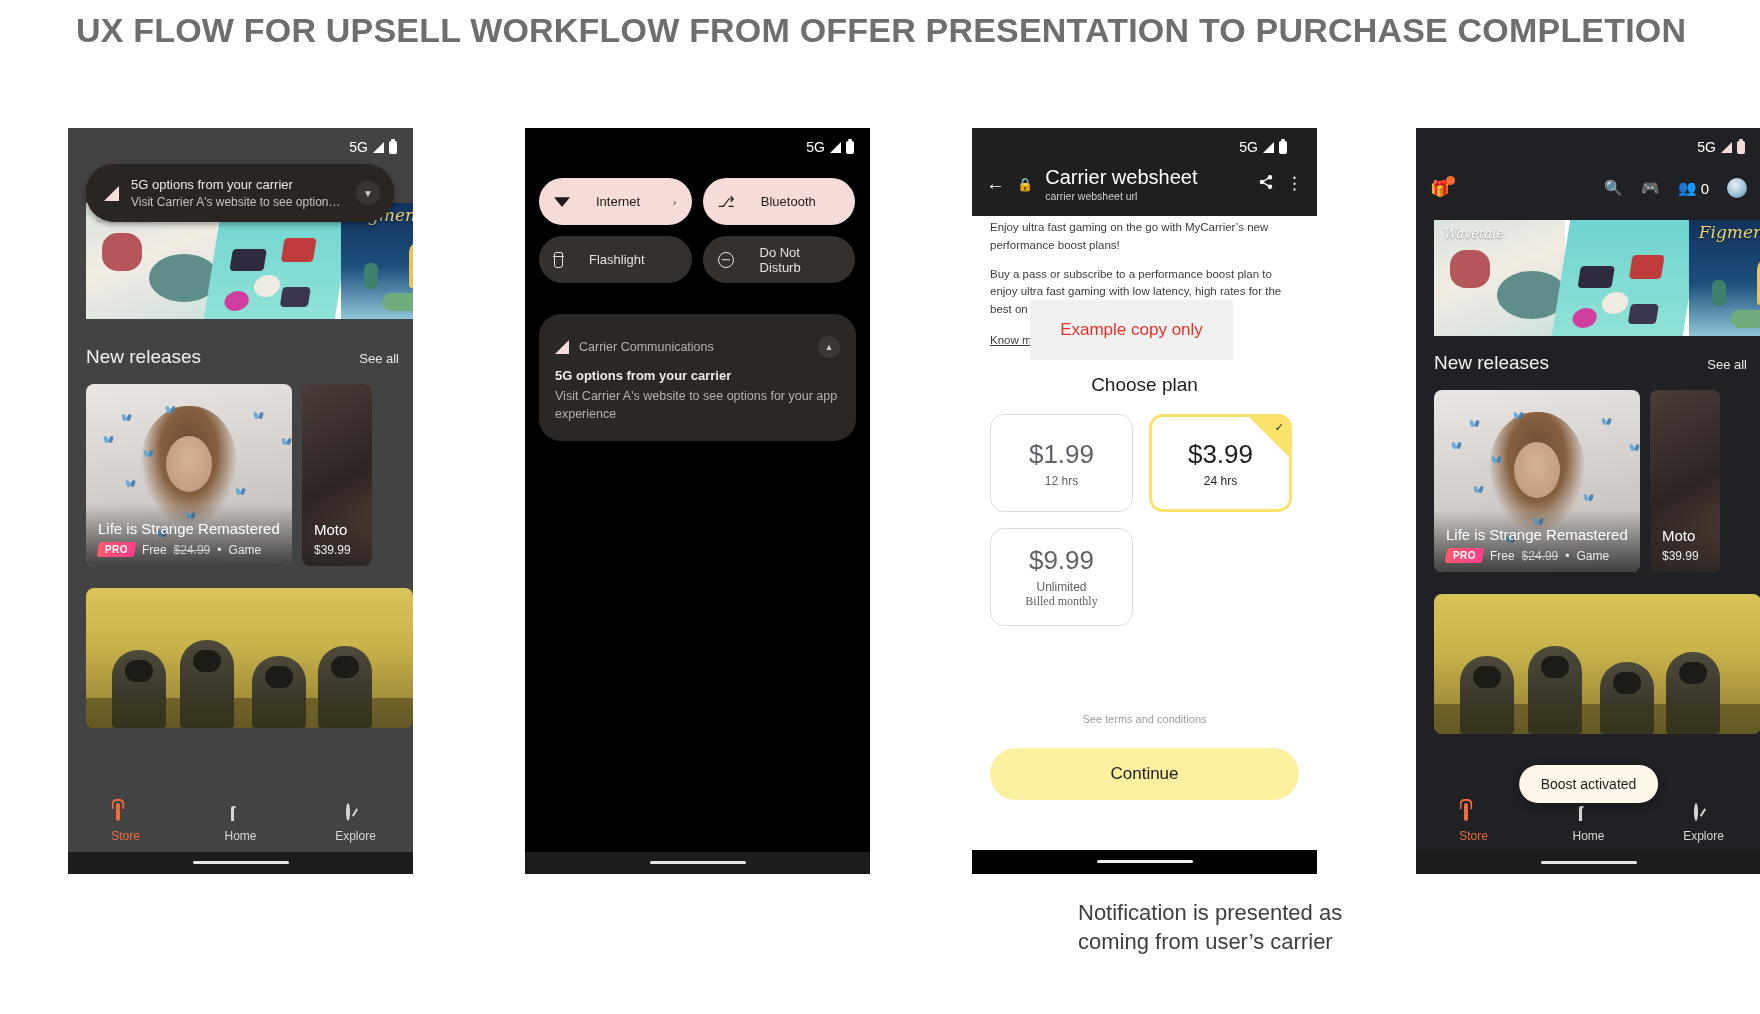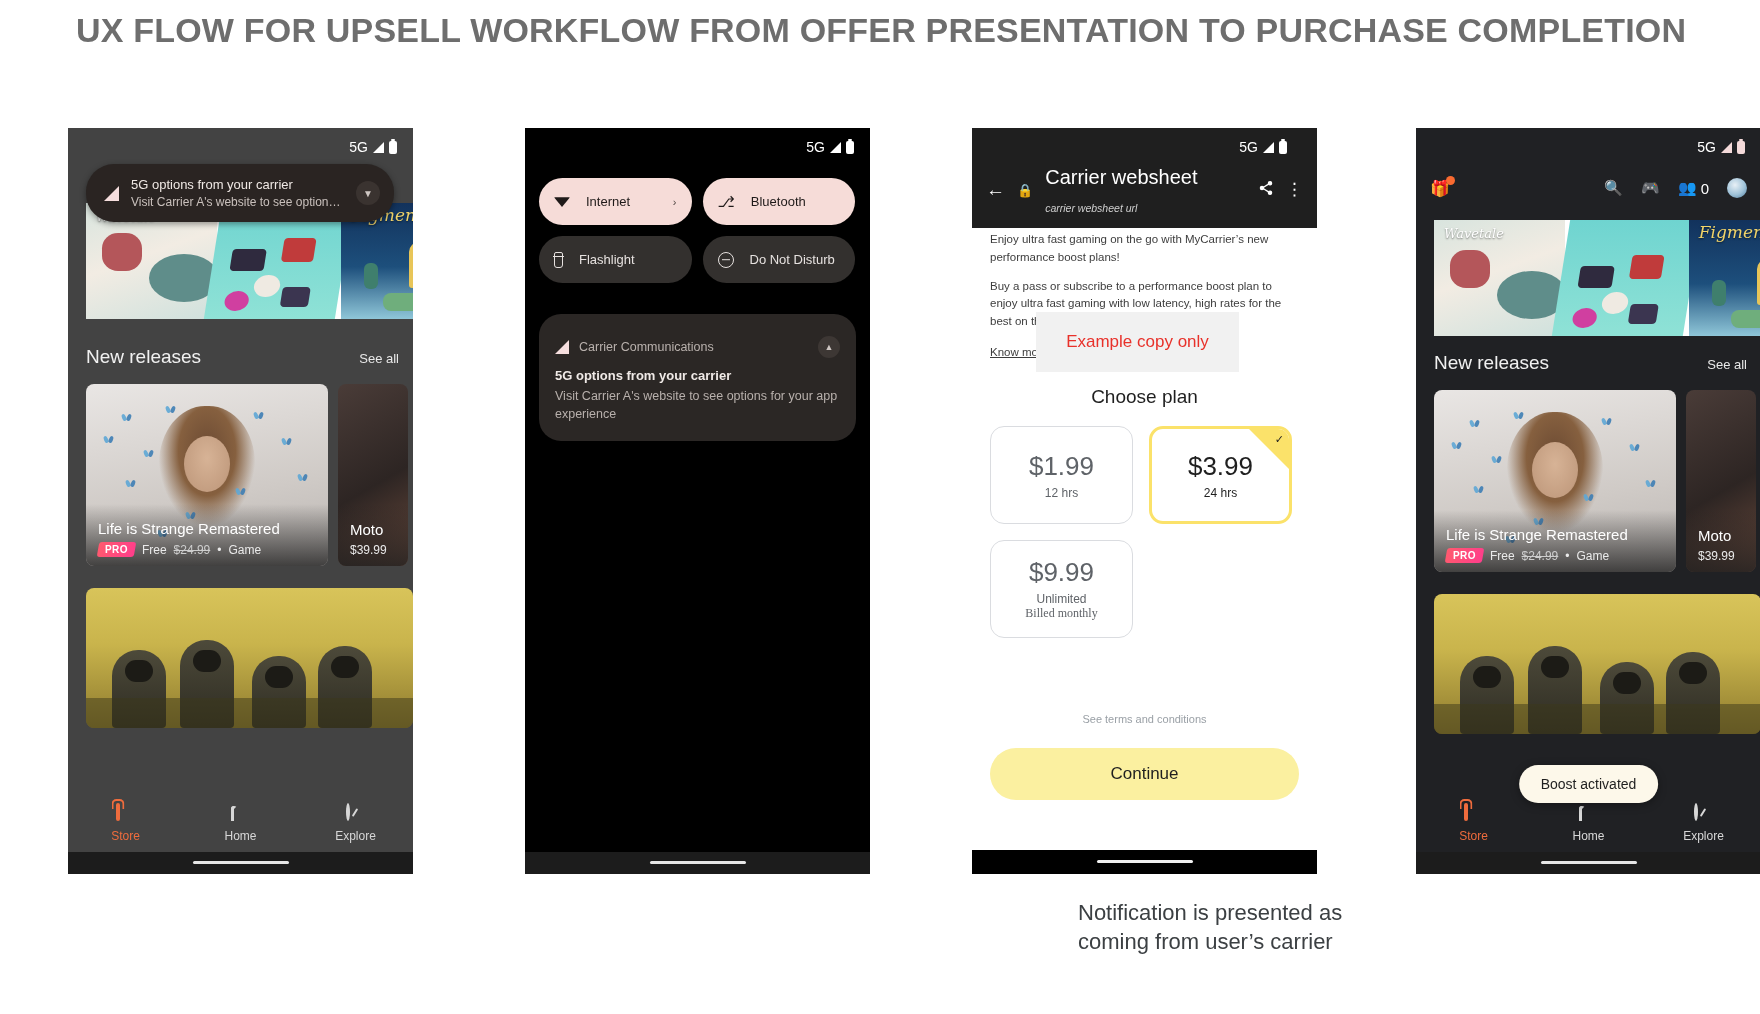--- a/index.html
+++ b/index.html
@@ -134,21 +134,21 @@
     display: flex; align-items: baseline; justify-content: space-between;
   }
   .sect-title { font-size: 19px; color: #f1f1f1; }
   .sect-link  { font-size: 13px; color: #e8e8e8; }
 
   .game-row {
     position: absolute; top: 256px; left: 18px;
     display: flex; gap: 10px;
   }
   .game-card {
-    width: 242px; height: 182px; border-radius: 8px;
+    width: 206px; height: 182px; border-radius: 8px;
     position: relative; overflow: hidden;
     background: linear-gradient(170deg,#e9e6e4 0%, #cfcac6 60%, #b9b4b1 100%);
     flex: 0 0 auto;
   }
   .game-card.second {
     width: 70px;
     background: linear-gradient(150deg,#4a3c38 0%, #2d2523 55%, #6b4a3c 100%);
   }
   .lis-face {
     position: absolute; left: 50%; top: 22px;
@@ -245,21 +245,21 @@
     width: 96px; height: 3px; border-radius: 2px; background: #e6e6e6;
   }
 
   
   .qs-grid {
     position: absolute; top: 50px; left: 14px; right: 14px;
     display: flex; flex-wrap: wrap; gap: 11px;
   }
   .qs-tile {
     width: calc(50% - 6px); height: 47px; border-radius: 24px;
-    display: flex; align-items: center; gap: 16px; padding: 10px 15px;
+    display: flex; align-items: center; gap: 26px; padding: 10px 15px;
     font-size: 13px;
   }
   .qs-tile.on  { background: #f6dcd8; color: #1f1a19; }
   .qs-tile.off { background: #33302e; color: #e6e1df; }
   .qs-tile .lbl { flex: 1; }
   .qs-chev { font-size: 11px; opacity: .8; }
   .ic-wifi {
     width: 16px; height: 11px; position: relative;
   }
   .ic-wifi::before {
@@ -305,29 +305,29 @@
   .nc-title { font-size: 13px; color: #f0eae7; font-weight: bold; margin-bottom: 4px; }
   .nc-body { font-size: 12.5px; color: #b8b0ac; line-height: 1.45; }
 
   
   .browser-bar { background: #1f1f1f; padding: 0 14px 14px; }
   .bb-row { display: flex; align-items: center; gap: 12px; }
   .bb-back { color: #fff; font-size: 19px; }
   .bb-lock { color: #fff; font-size: 13px; }
   .bb-urls { flex: 1; min-width: 0; }
   .bb-title { font-size: 20px; color: #ffffff; }
-  .bb-url { font-size: 10.5px; color: #d0d0d0; margin-top: 13px; font-style: italic; }
+  .bb-url { font-size: 10.5px; color: #d0d0d0; margin-top: 1px; }
   .bb-share { color: #fff; }
   .bb-dots { color: #fff; font-size: 17px; line-height: .8; letter-spacing: 0; }
 
   .ws-body { padding: 3px 18px 0; position: relative; }
   .ws-p { font-size: 11.5px; color: #3d3d3d; line-height: 1.55; margin-bottom: 11px; }
   .ws-link { font-size: 11.5px; color: #3d3d3d; text-decoration: underline; }
   .example-overlay {
-    position: absolute; left: 64px; top: 84px;
+    position: absolute; left: 58px; top: 84px;
     width: 203px; height: 60px;
     background: #f1f1f1;
     display: flex; align-items: center; justify-content: center;
     color: #e8312a; font-size: 17px;
   }
   .choose-plan {
     text-align: center; font-size: 19px; color: #1f1f1f;
     margin: 26px 0 18px;
   }
   .plan-grid {

